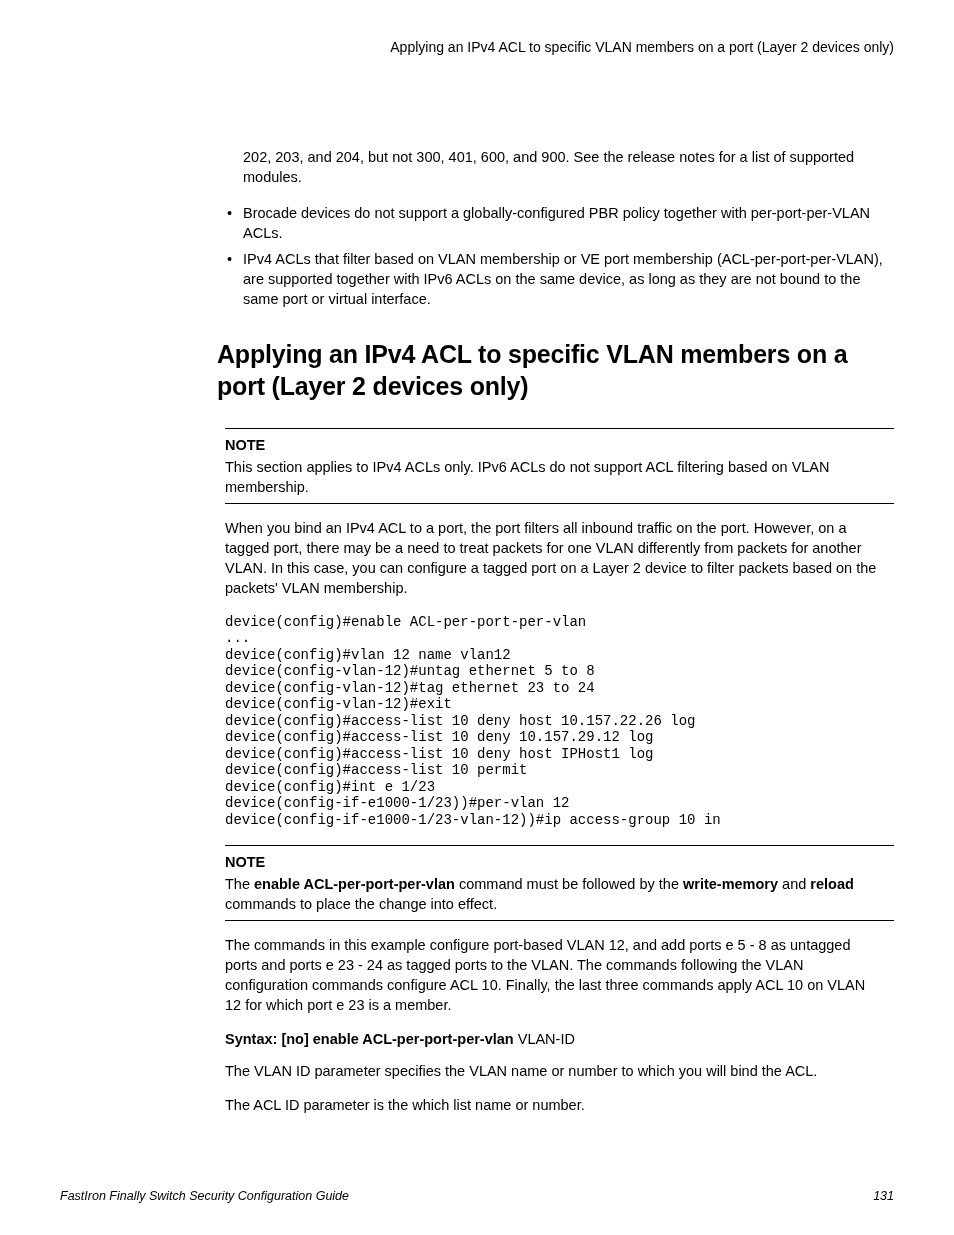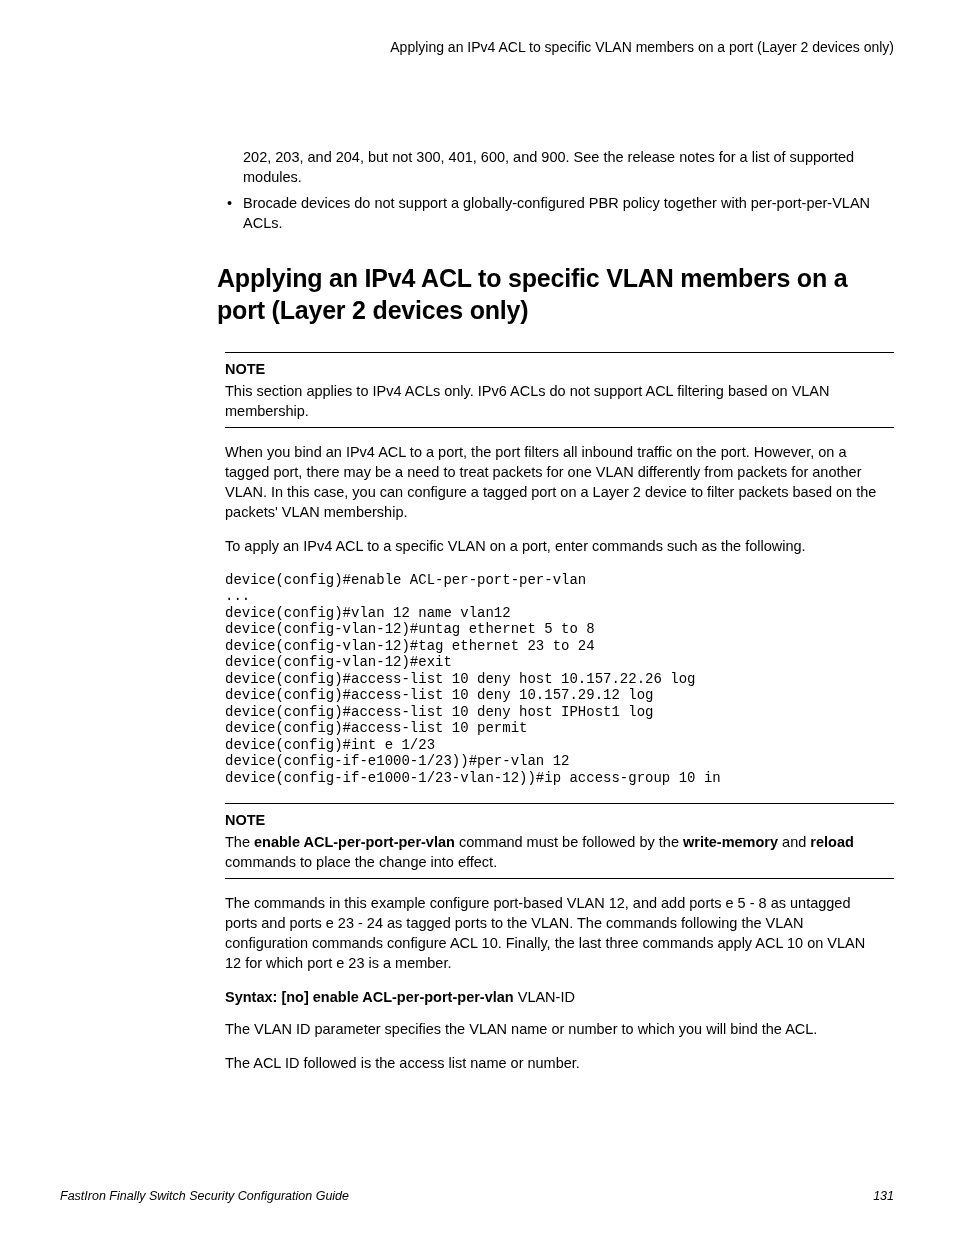--- a/index.html
+++ b/index.html
@@ -38,21 +38,21 @@
     margin-bottom: 6px;
   }
   ul.bullets > li::before {
     content: "•";
     position: absolute;
     left: 2px;
     top: 0;
   }
   .indent-para {
     padding-left: 18px;
-    margin-bottom: 6px;
+    margin-bottom: 16px;
   }
   h1.section-title {
     font-family: Arial, Helvetica, sans-serif;
     font-weight: 700;
     font-size: 25px;
     line-height: 1.25;
     margin: 28px 0 26px -8px;
     font-stretch: condensed;
     letter-spacing: -0.2px;
   }
@@ -108,32 +108,32 @@
 <div class="page">
 
   <div class="running-header">Applying an IPv4 ACL to specific VLAN members on a port (Layer 2 devices only)</div>
 
   <div class="content">
 
     <div class="indent-para">202, 203, and 204, but not 300, 401, 600, and 900. See the release notes for a list of supported modules.</div>
 
     <ul class="bullets">
       <li>Brocade devices do not support a globally-configured PBR policy together with per-port-per-VLAN ACLs.</li>
+      <li>IPv4 ACLs that filter based on VLAN membership or VE port membership (ACL-per-port-per-VLAN), are supported together with IPv6 ACLs on the same device, as long as they are not bound to the same port or virtual interface.</li>
     </ul>
 
     <h1 class="section-title">Applying an IPv4 ACL to specific VLAN members on a port (Layer 2 devices only)</h1>
 
     <hr class="rule">
     <p class="note-label">NOTE</p>
     <p class="tight">This section applies to IPv4 ACLs only. IPv6 ACLs do not support ACL filtering based on VLAN membership.</p>
     <hr class="rule" style="margin-top:6px; margin-bottom:14px;">
 
     <p>When you bind an IPv4 ACL to a port, the port filters all inbound traffic on the port. However, on a tagged port, there may be a need to treat packets for one VLAN differently from packets for another VLAN. In this case, you can configure a tagged port on a Layer 2 device to filter packets based on the packets' VLAN membership.</p>
 
-    <p>To apply an IPv4 ACL to a specific VLAN on a port, enter commands such as the following.</p>
 
     <div class="code-block">device(config)#enable ACL-per-port-per-vlan
 ...
 device(config)#vlan 12 name vlan12
 device(config-vlan-12)#untag ethernet 5 to 8
 device(config-vlan-12)#tag ethernet 23 to 24
 device(config-vlan-12)#exit
 device(config)#access-list 10 deny host 10.157.22.26 log
 device(config)#access-list 10 deny 10.157.29.12 log
 device(config)#access-list 10 deny host IPHost1 log
@@ -154,21 +154,21 @@
     <p class="syntax-line">
       <span class="bold">Syntax: [no] enable ACL-per-port-per-vlan</span><span class="italic"> VLAN-ID</span>
     </p>
 
 
     <p>
       <span>The </span><span class="italic">VLAN ID</span><span> parameter specifies the VLAN name or number to which you will bind the ACL.</span>
     </p>
 
     <p>
-      <span>The </span><span class="italic">ACL ID</span><span> followed is the access list name or number.</span>
+      <span>The </span><span class="italic">ACL ID</span><span> parameter is the which list name or number.</span>
     </p>
 
   </div>
 
   <div class="footer">
     <span class="page-num">131</span>
     <span class="doc-title">FastIron Finally Switch Security Configuration Guide</span>
   </div>
 
 </div>

